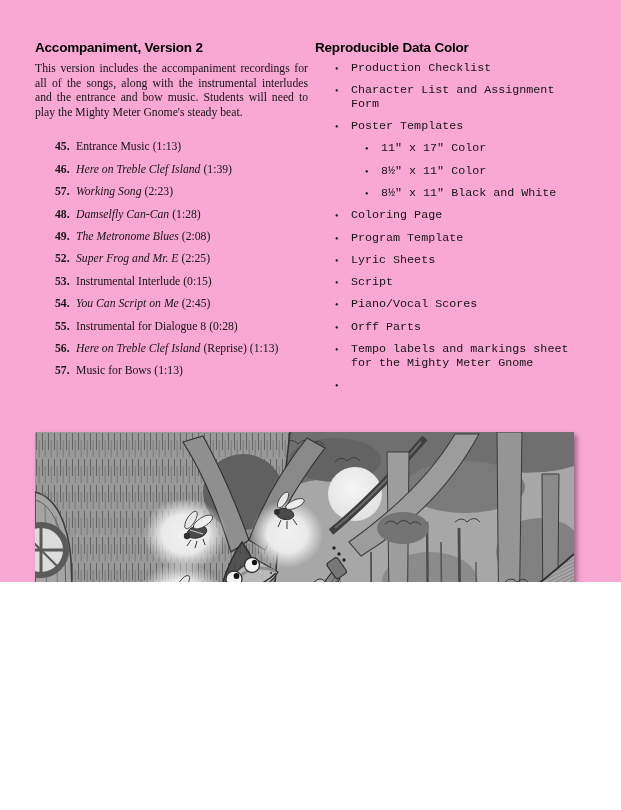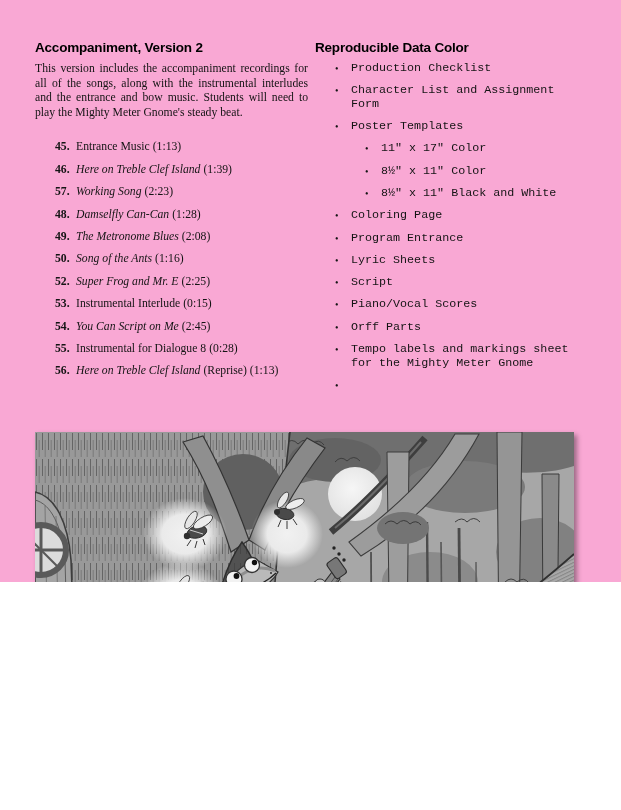--- a/index.html
+++ b/index.html
@@ -34,26 +34,26 @@
 
   <div class="col col-left">
     <h1 class="heading">Accompaniment, Version 2</h1>
     <p class="para">This version includes the accompaniment recordings for all of the songs, along with the instrumental interludes and the entrance and bow music. Students will need to play the Mighty Meter Gnome's steady beat.</p>
     <div class="tracks">
       <div class="track"><span class="tnum">45.</span><span>Entrance Music</span><span class="tdur">(1:13)</span></div>
       <div class="track"><span class="tnum">46.</span><span class="it">Here on Treble Clef Island</span><span class="tdur">(1:39)</span></div>
       <div class="track"><span class="tnum">57.</span><span class="it">Working Song</span><span class="tdur">(2:23)</span></div>
       <div class="track"><span class="tnum">48.</span><span class="it">Damselfly Can-Can</span><span class="tdur">(1:28)</span></div>
       <div class="track"><span class="tnum">49.</span><span class="it">The Metronome Blues</span><span class="tdur">(2:08)</span></div>
-      <div class="track"><span class="tnum">50.</span><span class="it">Song of the Ants</span><span class="tdur">(1:16)</span></div>
       <div class="track"><span class="tnum">52.</span><span class="it">Super Frog and Mr. E</span><span class="tdur">(2:25)</span></div>
       <div class="track"><span class="tnum">53.</span><span>Instrumental Interlude</span><span class="tdur">(0:15)</span></div>
       <div class="track"><span class="tnum">54.</span><span class="it">You Can Script on Me</span><span class="tdur">(2:45)</span></div>
       <div class="track"><span class="tnum">55.</span><span>Instrumental for Dialogue 8</span><span class="tdur">(0:28)</span></div>
       <div class="track"><span class="tnum">56.</span><span class="it">Here on Treble Clef Island</span><span class="tdur">(Reprise) (1:13)</span></div>
+      <div class="track"><span class="tnum">57.</span><span>Music for Bows</span><span class="tdur">(1:13)</span></div>
     </div>
   </div>
 
   <div class="col col-right">
     <h1 class="heading">Reproducible Data Color</h1>
     <div>
       <div class="brow lvl1">
           <span class="bdot">•</span>
           <span class="blabel">Production Checklist</span>
         </div>
@@ -76,21 +76,21 @@
       <div class="brow lvl2">
           <span class="bdot">•</span>
           <span class="blabel">8½" x 11" Black and White</span>
         </div>
       <div class="brow lvl1">
           <span class="bdot">•</span>
           <span class="blabel">Coloring Page</span>
         </div>
       <div class="brow lvl1">
           <span class="bdot">•</span>
-          <span class="blabel">Program Entrance</span>
+          <span class="blabel">Program Template</span>
         </div>
       <div class="brow lvl1">
           <span class="bdot">•</span>
           <span class="blabel">Lyric Sheets</span>
         </div>
       <div class="brow lvl1">
           <span class="bdot">•</span>
           <span class="blabel">Script</span>
         </div>
       <div class="brow lvl1">

